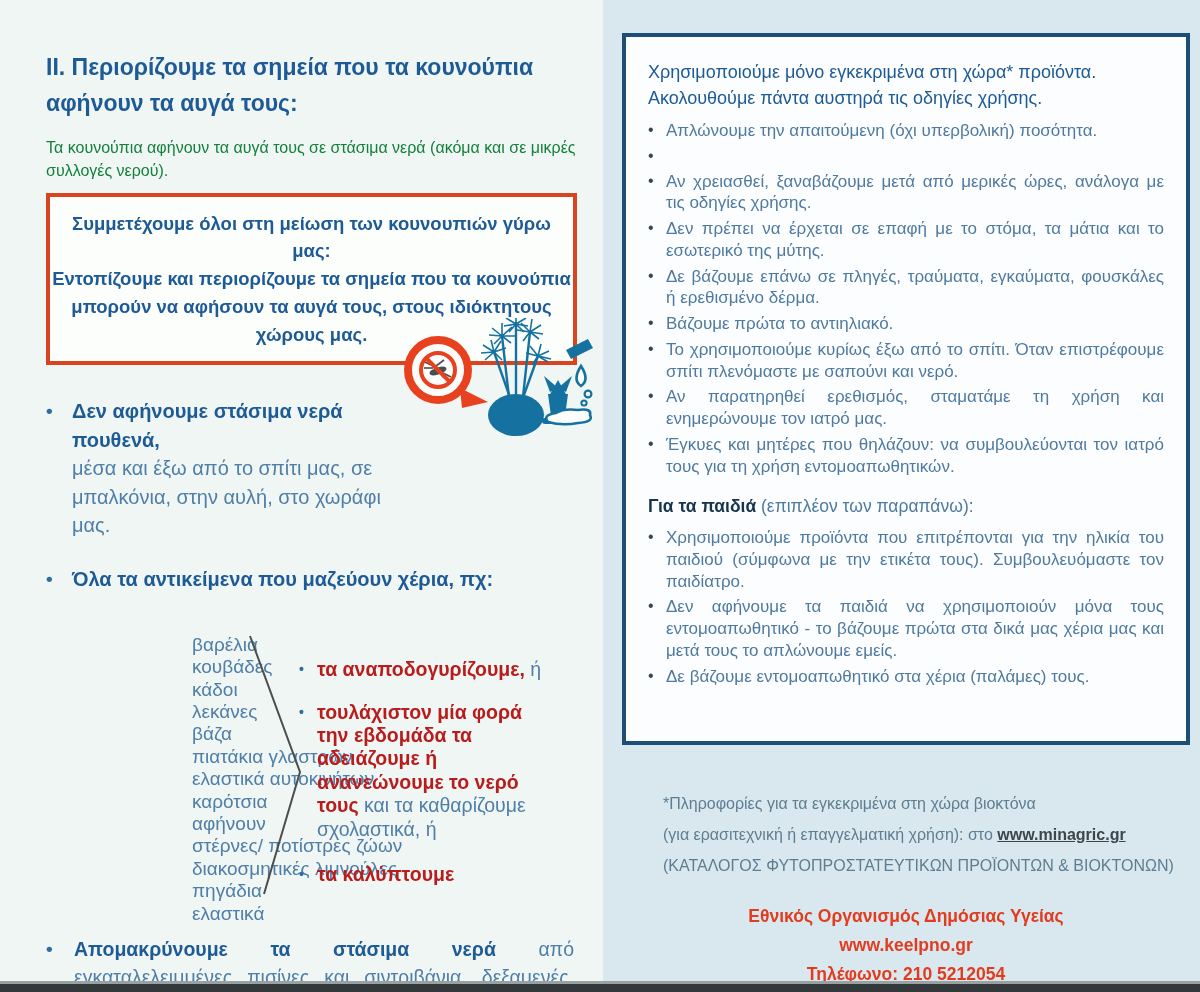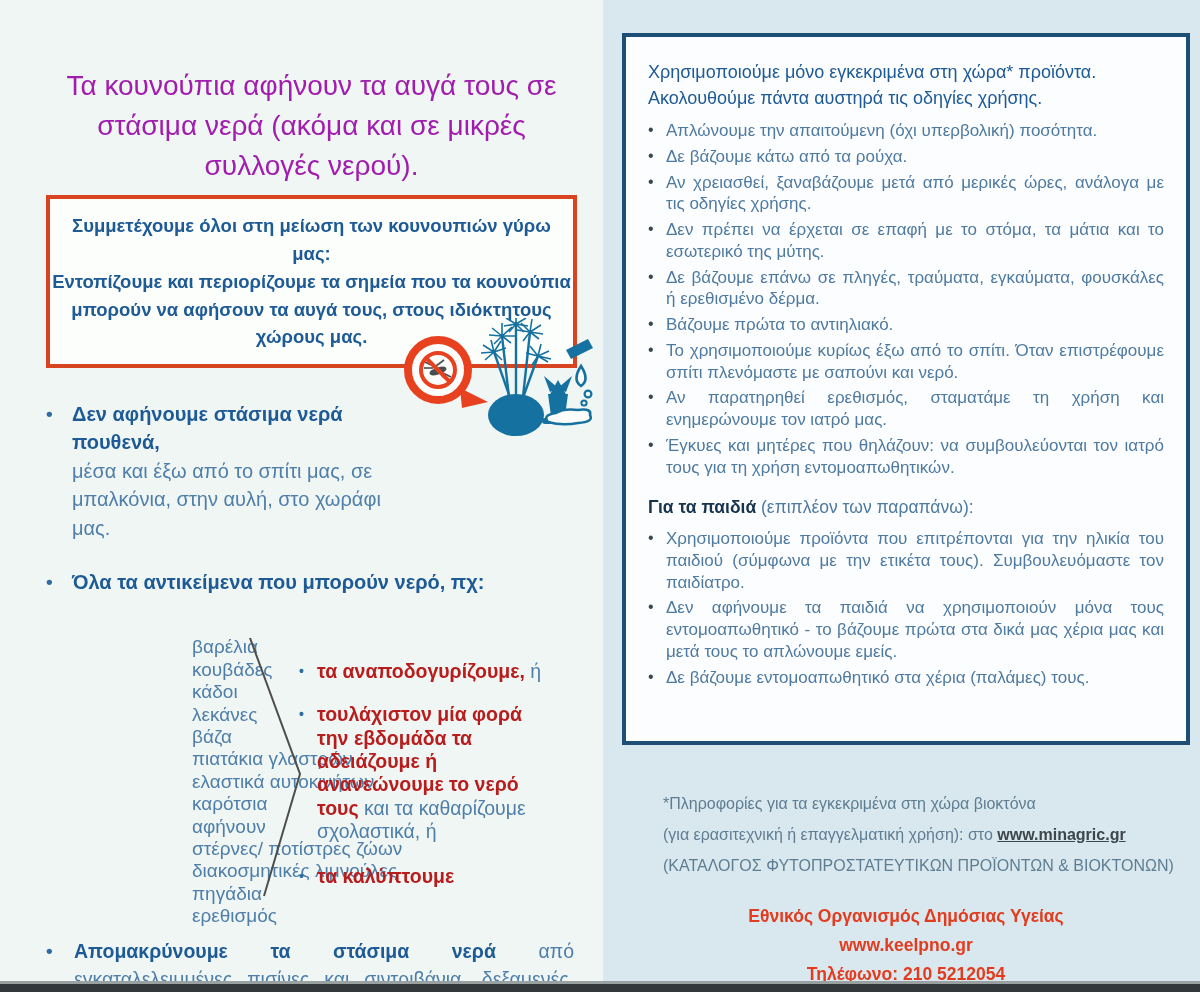--- a/index.html
+++ b/index.html
@@ -12,21 +12,21 @@
 
   
   .left-panel{
     width:603px;height:100%;background:#eff6f3;position:relative;
     box-sizing:border-box;padding:50px 26px 0 46px;
   }
   .page-title{
     margin:0;font-size:23px;line-height:1.55;font-weight:bold;color:#1d5a96;
   }
   .intro{
-    margin:16px 0 0 0;font-size:28px;line-height:1.42;color:#a21caf;text-align:center;
+    margin:16px 0 0 0;font-size:16px;line-height:1.42;color:#15803d;
   }
   .callout{
     margin-top:10px;border:4px solid #d8441f;background:#fcfefb;
     padding:13px 1px;text-align:center;
   }
   .callout-text{
     white-space:pre-line;font-weight:bold;color:#1d5a96;
     font-size:18.5px;line-height:1.5;
   }
   .bullet{display:flex;margin-top:32px;}
@@ -99,20 +99,21 @@
   .footer-line{position:absolute;left:0;right:0;top:981px;height:3px;background:#9aa1a1;}
   .footer-bar{position:absolute;left:0;right:0;top:984px;height:8px;background:#33393b;}
 </style>
 </head>
 <body>
 
 <div class="page">
 
   <div class="left-panel">
 
+    <h1 class="page-title">ΙΙ. Περιορίζουμε τα σημεία που τα κουνούπια αφήνουν τα αυγά τους:</h1>
 
     <p class="intro">Τα κουνούπια αφήνουν τα αυγά τους σε στάσιμα νερά (ακόμα και σε μικρές συλλογές νερού).</p>
 
     <div class="callout">
       <span class="callout-text">Συμμετέχουμε όλοι στη μείωση των κουνουπιών γύρω μας:
 Εντοπίζουμε και περιορίζουμε τα σημεία που τα κουνούπια
 μπορούν να αφήσουν τα αυγά τους, στους ιδιόκτητους χώρους μας.</span>
     </div>
 
     <div class="bullet b1">
@@ -172,39 +173,39 @@
           </g>
           <circle cx="40" cy="52" r="17" fill="none" stroke="#e8411f" stroke-width="4"></circle>
           <line x1="28" y1="40" x2="52" y2="64" stroke="#e8411f" stroke-width="4"></line>
         </g>
       </svg>
     </div>
 
     <div class="bullet b2">
       <span class="marker">•</span>
       <div class="btext">
-        <b>Όλα τα αντικείμενα που μπορούν νερό, πχ:</b>
+        <b>Όλα τα αντικείμενα που μαζεύουν χέρια, πχ:</b>
       </div>
     </div>
 
     <div class="diagram">
       <div class="containers-list">
         <div>βαρέλια</div>
         <div>κουβάδες</div>
         <div>κάδοι</div>
         <div>λεκάνες</div>
         <div>βάζα</div>
         <div>πιατάκια γλαστρών</div>
         <div>ελαστικά αυτοκινήτων</div>
         <div>καρότσια</div>
         <div>αφήνουν</div>
         <div>στέρνες/ ποτίστρες ζώων</div>
         <div>διακοσμητικές λιμνούλες</div>
         <div>πηγάδια</div>
-        <div>ερεθισμός</div>
+        <div>ελαστικά</div>
       </div>
       <div class="chevron">
         <svg width="104" height="270" viewBox="0 0 104 270">
           <polyline points="46,6 96,142 60,264" fill="none" stroke="#4d4d4d" stroke-width="2"></polyline>
         </svg>
       </div>
       <div class="actions">
         <div class="action a1">
           <span class="amarker">•</span>
           <div class="atext"><b>τα αναποδογυρίζουμε,</b><span> ή</span></div>
@@ -235,21 +236,20 @@
       <div class="box-intro">Χρησιμοποιούμε μόνο εγκεκριμένα στη χώρα* προϊόντα.
 Ακολουθούμε πάντα αυστηρά τις οδηγίες χρήσης.</div>
 
       <div class="rbullets">
         <div class="rbullet">
             <span class="rmarker">•</span>
             <div class="rtext">Απλώνουμε την απαιτούμενη (όχι υπερβολική) ποσότητα.</div>
           </div>
         <div class="rbullet">
             <span class="rmarker">•</span>
-            <div class="rtext">Δε βάζουμε κάτω από τα ρούχα.</div>
           </div>
         <div class="rbullet">
             <span class="rmarker">•</span>
             <div class="rtext">Αν χρειασθεί, ξαναβάζουμε μετά από μερικές ώρες, ανάλογα με τις οδηγίες χρήσης.</div>
           </div>
         <div class="rbullet">
             <span class="rmarker">•</span>
             <div class="rtext">Δεν πρέπει να έρχεται σε επαφή με το στόμα, τα μάτια και το εσωτερικό της μύτης.</div>
           </div>
         <div class="rbullet">

